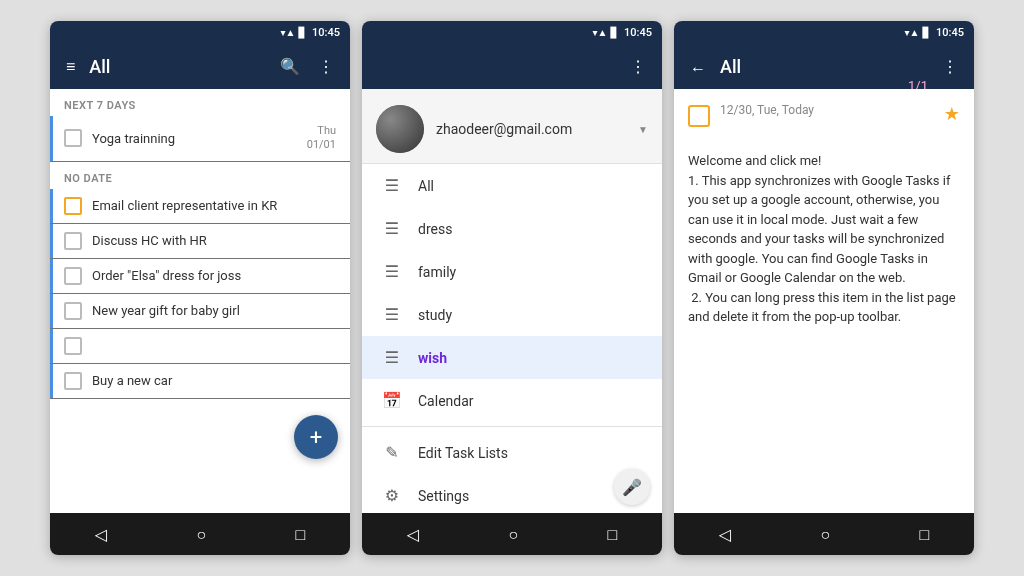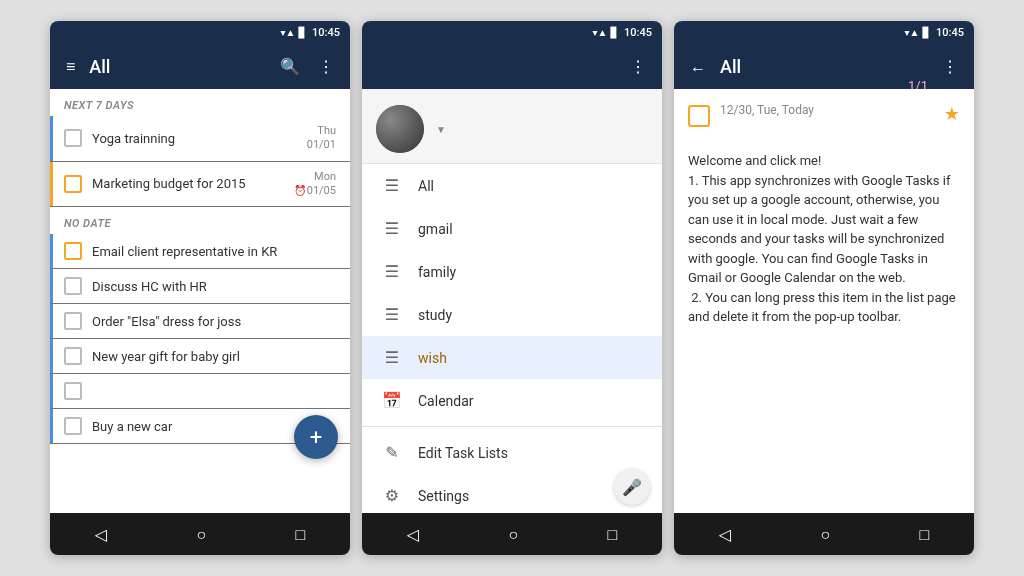--- a/index.html
+++ b/index.html
@@ -83,21 +83,20 @@
       overflow-y: auto;
       background: #fff;
     }
     
     .section-label {
       color: #888;
       font-size: 11px;
       font-weight: 600;
       padding: 10px 14px 4px;
       letter-spacing: 0.5px;
-      font-style: italic;
     }
     
     .task-item {
       display: flex;
       align-items: center;
       padding: 8px 14px;
       border-bottom: 1px solid #737373;
       gap: 10px;
       position: relative;
     }
@@ -212,22 +211,22 @@
       font-size: 16px;
       color: #666;
       width: 20px;
       text-align: center;
     }
     .menu-item .menu-label {
       font-size: 14px;
       color: #333;
     }
     .menu-item.active .menu-label {
-      color: #a16207;
-      font-weight: 400;
+      color: #6d28d9;
+      font-weight: 700;
     }
     .menu-divider {
       height: 1px;
       background: #e0e0e0;
       margin: 4px 0;
     }
     .overflow-dots {
       color: #fff;
       font-size: 16px;
       cursor: pointer;
@@ -317,26 +316,20 @@
 
         <div class="section-label">NEXT 7 DAYS</div>
 
         <div class="task-item blue-bar">
           <div class="left-bar"></div>
           <div class="checkbox"></div>
           <span class="task-text">Yoga trainning</span>
           <div class="task-date">Thu<br>01/01</div>
         </div>
 
-        <div class="task-item orange-bar">
-          <div class="left-bar"></div>
-          <div class="checkbox orange"></div>
-          <span class="task-text">Marketing budget for 2015</span>
-          <div class="task-date">Mon<br><span style="color:#f5a623;font-size:10px;">⏰</span>01/05</div>
-        </div>
 
         <div class="section-label">NO DATE</div>
 
         <div class="task-item blue-bar">
           <div class="left-bar"></div>
           <div class="checkbox orange"></div>
           <span class="task-text">Email client representative in KR</span>
         </div>
         <div class="task-item blue-bar">
           <div class="left-bar"></div>
@@ -385,31 +378,32 @@
     </div>
 
     <div style="position:relative; background:#1a2d4a; height:46px; display:flex; align-items:center; justify-content:flex-end; padding:0 12px;">
       <span class="overflow-dots">⋮</span>
     </div>
 
     <div class="menu-header">
       <div class="avatar">
         <div class="avatar-inner"></div>
       </div>
+      <span class="user-email">zhaodeer@gmail.com</span>
       <span class="dropdown-arrow">▼</span>
     </div>
 
     <div class="content" style="position:relative;">
       <div class="menu-item">
         <span class="menu-icon">☰</span>
         <span class="menu-label">All</span>
       </div>
       <div class="menu-item">
         <span class="menu-icon">☰</span>
-        <span class="menu-label">gmail</span>
+        <span class="menu-label">dress</span>
       </div>
       <div class="menu-item">
         <span class="menu-icon">☰</span>
         <span class="menu-label">family</span>
       </div>
       <div class="menu-item">
         <span class="menu-icon">☰</span>
         <span class="menu-label">study</span>
       </div>
       <div class="menu-item active">

